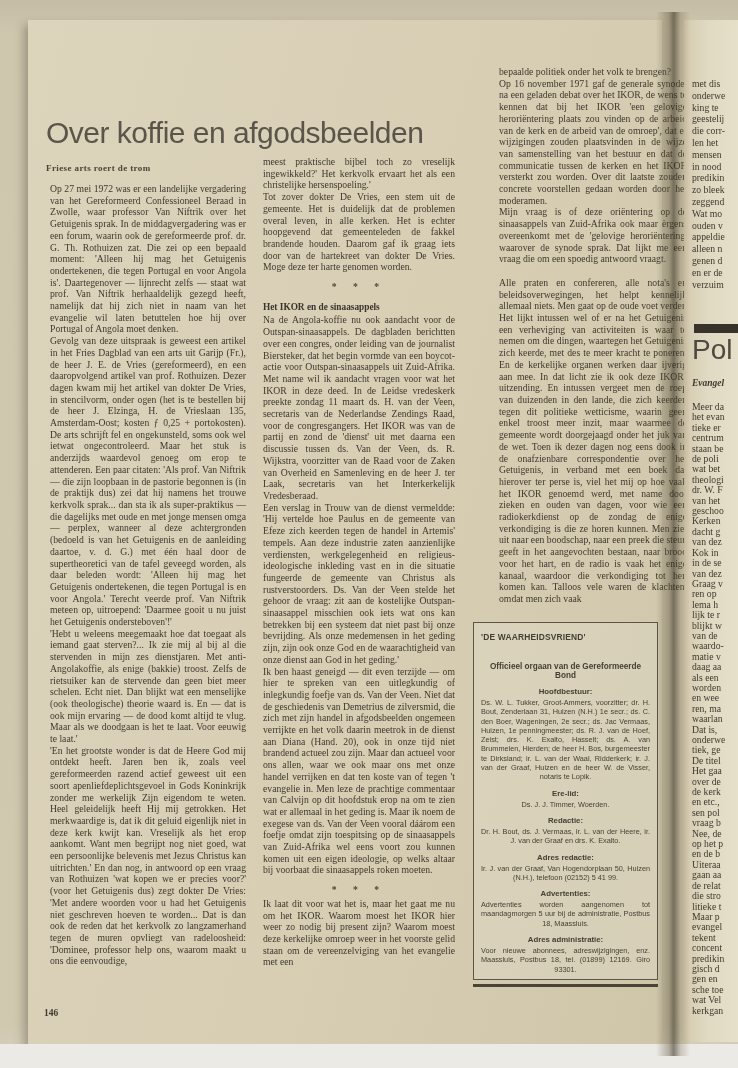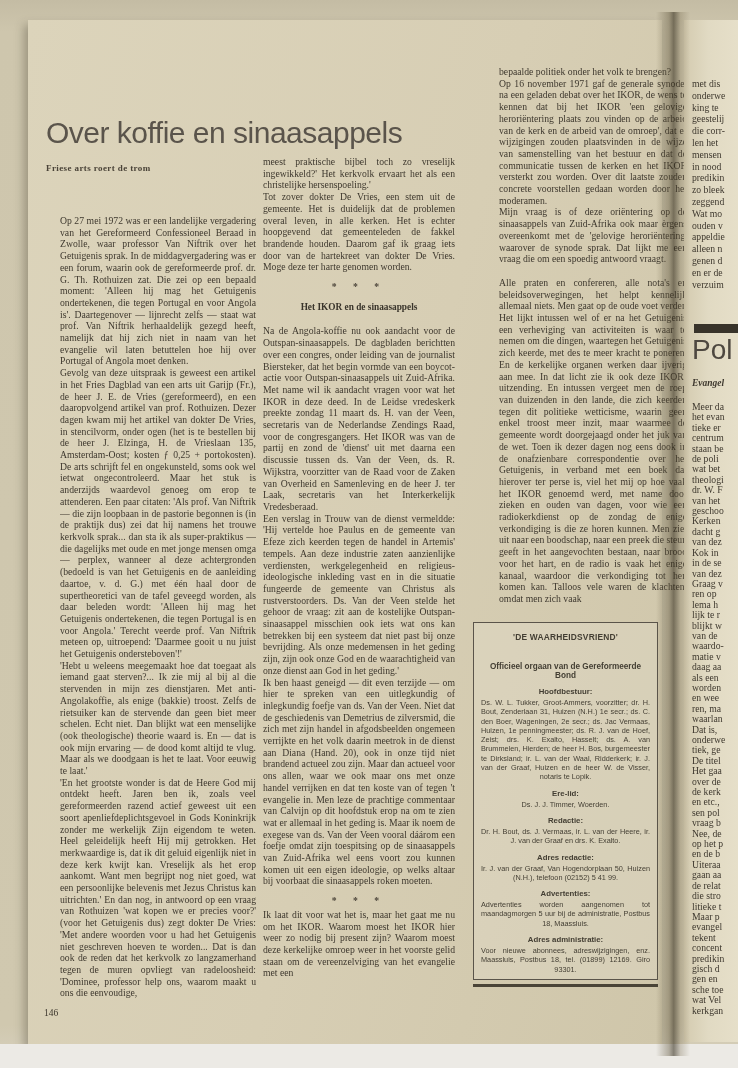--- a/index.html
+++ b/index.html
@@ -12,40 +12,40 @@
   .page-main{position:absolute;left:28px;top:20px;width:634px;height:1026px;
              background:linear-gradient(105deg,#dcd4bb 0%,#d7ceb4 55%,#cfc6aa 100%);
              box-shadow:-4px 5px 9px rgba(60,55,40,.35);}
   .article-title{position:absolute;left:18px;top:96px;
                  font-family:"Liberation Sans","DejaVu Sans",sans-serif;
                  font-size:30px;font-weight:400;letter-spacing:-.5px;color:#5a544b;white-space:nowrap;}
   .article-subtitle{position:absolute;left:18px;top:143px;font-size:9px;font-weight:bold;
                     letter-spacing:.4px;color:#4a4338;}
   .col{position:absolute;font-size:9.7px;line-height:11.7px;text-align:justify;
        color:#3e382e;overflow:hidden;}
-  .col1{left:32px;top:163px;width:196px;height:828px;margin-top:32px;}
+  .col1{left:22px;top:163px;width:196px;height:828px;}
   .col2{left:235px;top:136px;width:192px;height:856px;}
   .col3{left:471px;top:46px;width:188px;height:562px;}
   .para{margin:0;}
-  .subhead{font-weight:bold;font-size:9.3px;text-align:center;margin:9px 0 12px;color:#39342b;}
+  .subhead{font-weight:bold;font-size:9.3px;text-align:left;margin:9px 0 1px;color:#39342b;}
   .sep{text-align:center;letter-spacing:7px;font-weight:bold;margin:8px 0 2px;color:#4a4339;}
   .gap{height:12px;}
 
   
   .infobox{position:absolute;left:445px;top:602px;width:185px;height:358px;box-sizing:border-box;
            border:1px solid #5a544a;padding:9px 7px 6px;overflow:hidden;
            font-family:"Liberation Sans","DejaVu Sans",sans-serif;color:#433e33;
            background:rgba(236,232,218,.25);}
-  .box-title{font-weight:bold;font-size:8.4px;text-align:center;letter-spacing:.2px;}
+  .box-title{font-weight:bold;font-size:8.4px;letter-spacing:.2px;}
   .box-subtitle{font-weight:bold;font-size:8.2px;text-align:center;margin-top:20px;}
   .box-heading{font-weight:bold;font-size:7.8px;text-align:center;margin:7px 0 2px;}
   .box-body{font-size:7.3px;line-height:9.3px;text-align:justify;text-align-last:center;}
   .box-footer{font-size:7.3px;line-height:9.3px;margin-top:7px;text-align:justify;text-align-last:center;}
   .infobox-rule{position:absolute;left:445px;top:964px;width:185px;height:3px;background:#4a4437;}
-  .page-number{position:absolute;left:16px;top:988px;font-size:9.5px;font-weight:normal;color:#3e382e;text-align:center;}
+  .page-number{position:absolute;left:16px;top:988px;font-size:9.5px;font-weight:bold;color:#3e382e;text-align:center;}
 
   
   .gutter{position:absolute;left:656px;top:12px;width:34px;height:1044px;z-index:3;pointer-events:none;
           background:linear-gradient(90deg,rgba(90,80,55,0) 0%,rgba(90,80,55,.40) 38%,
                      rgba(45,38,22,.55) 52%,rgba(110,98,70,.28) 72%,rgba(110,98,70,0) 100%);}
   .page-right{position:absolute;left:684px;top:20px;width:54px;height:1022px;z-index:2;
               background:linear-gradient(90deg,#d4cbb0 0%,#e1dac3 45%,#e6dfc9 100%);}
   .rp-frag{position:absolute;overflow:hidden;color:#3e382e;}
   .rp-frag1{left:8px;top:58px;width:46px;height:224px;}
   .rp-frag2{left:8px;top:382px;width:48px;height:616px;}
@@ -56,21 +56,21 @@
               font-size:28px;color:#4e4840;white-space:nowrap;}
   .rp-subheading{position:absolute;left:8px;top:358px;font-style:italic;font-weight:bold;
                  font-size:9.5px;color:#3e382e;white-space:nowrap;}
 </style>
 </head>
 <body>
 
 <div class="scan">
 
   <div class="page-main">
-    <div class="article-title">Over koffie en sinaasappels</div>
+    <div class="article-title">Over koffie en afgodsbeelden</div>
     <div class="article-subtitle">Friese arts roert de trom</div>
 
     <div class="col col1">
         <div class="para">Op 27 mei 1972 was er een landelijke vergadering van het Gereformeerd Confessioneel Beraad in Zwolle, waar professor Van Niftrik over het Getuigenis sprak. In de middagvergadering was er een forum, waarin ook de gereformeerde prof. dr. G. Th. Rothuizen zat. Die zei op een bepaald moment: 'Alleen hij mag het Getuigenis ondertekenen, die tegen Portugal en voor Angola is'. Daartegenover — lijnrecht zelfs — staat wat prof. Van Niftrik herhaaldelijk gezegd heeft, namelijk dat hij zich niet in naam van het evangelie wil laten betuttelen hoe hij over Portugal of Angola moet denken.</div>
         <div class="para">Gevolg van deze uitspraak is geweest een artikel in het Fries Dagblad van een arts uit Garijp (Fr.), de heer J. E. de Vries (gereformeerd), en een daaropvolgend artikel van prof. Rothuizen. Dezer dagen kwam mij het artikel van dokter De Vries, in stencilvorm, onder ogen (het is te bestellen bij de heer J. Elzinga, H. de Vrieslaan 135, Amsterdam-Oost; kosten ƒ 0,25 + portokosten). De arts schrijft fel en ongekunsteld, soms ook wel ietwat ongecontroleerd. Maar het stuk is anderzijds waardevol genoeg om erop te attenderen. Een paar citaten: 'Als prof. Van Niftrik — die zijn loopbaan in de pastorie begonnen is (in de praktijk dus) zei dat hij namens het trouwe kerkvolk sprak... dan sta ik als super-praktikus — die dagelijks met oude en met jonge mensen omga — perplex, wanneer al deze achtergronden (bedoeld is van het Getuigenis en de aanleiding daartoe, v. d. G.) met één haal door de supertheoretici van de tafel geveegd worden, als daar beleden wordt: 'Alleen hij mag het Getuigenis ondertekenen, die tegen Portugal is en voor Angola.' Terecht veerde prof. Van Niftrik meteen op, uitroepend: 'Daarmee gooit u nu juist het Getuigenis ondersteboven'!'</div>
         <div class="para">'Hebt u weleens meegemaakt hoe dat toegaat als iemand gaat sterven?... Ik zie mij al bij al die stervenden in mijn zes dienstjaren. Met anti-Angolakoffie, als enige (bakkie) troost. Zelfs de rietsuiker kan de stervende dan geen biet meer schelen. Echt niet. Dan blijkt wat een menselijke (ook theologische) theorie waard is. En — dat is ook mijn ervaring — de dood komt altijd te vlug. Maar als we doodgaan is het te laat. Voor eeuwig te laat.'</div>
         <div class="para">'En het grootste wonder is dat de Heere God mij ontdekt heeft. Jaren ben ik, zoals veel gereformeerden razend actief geweest uit een soort apenliefdeplichtsgevoel in Gods Koninkrijk zonder me werkelijk Zijn eigendom te weten. Heel geleidelijk heeft Hij mij getrokken. Het merkwaardige is, dat ik dit geluid eigenlijk niet in deze kerk kwijt kan. Vreselijk als het erop aankomt. Want men begrijpt nog niet goed, wat een persoonlijke belevenis met Jezus Christus kan uitrichten.' En dan nog, in antwoord op een vraag van Rothuizen 'wat kopen we er precies voor?' (voor het Getuigenis dus) zegt dokter De Vries: 'Met andere woorden voor u had het Getuigenis niet geschreven hoeven te worden... Dat is dan ook de reden dat het kerkvolk zo langzamerhand tegen de muren opvliegt van radeloosheid: 'Dominee, professor help ons, waarom maakt u ons die eenvoudige,</div>
       </div>
     <div class="col col2">
         <div class="para">meest praktische bijbel toch zo vreselijk ingewikkeld?' Het kerkvolk ervaart het als een christelijke hersenspoeling.'</div>

